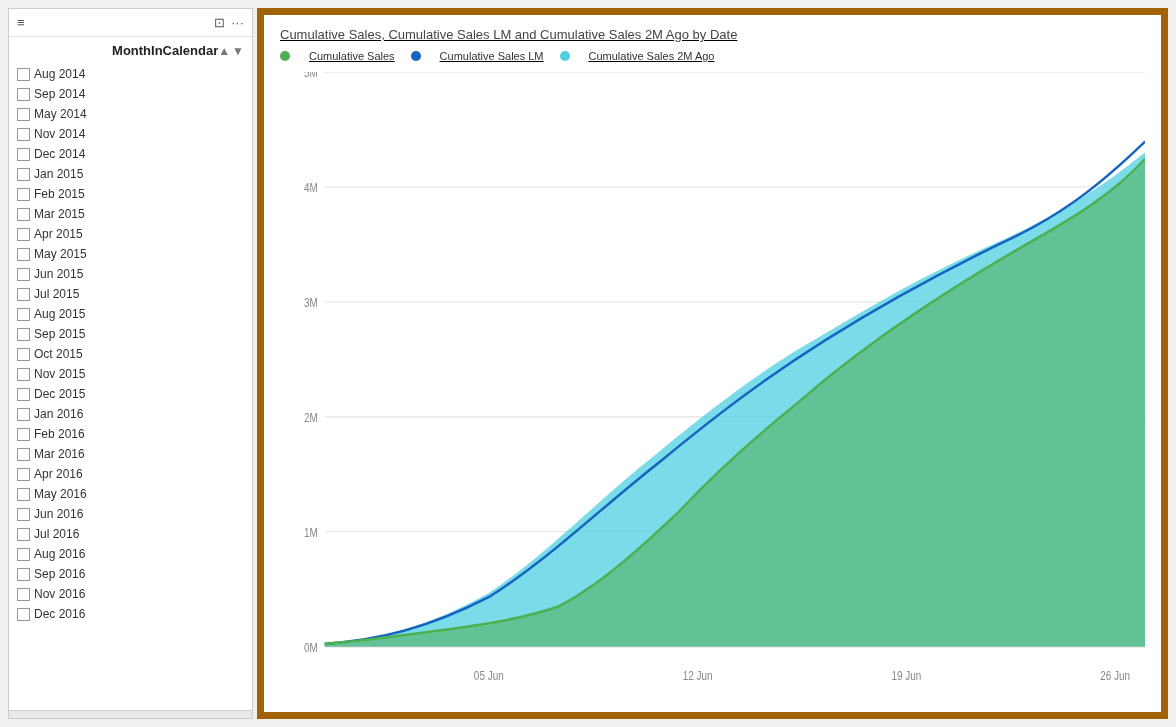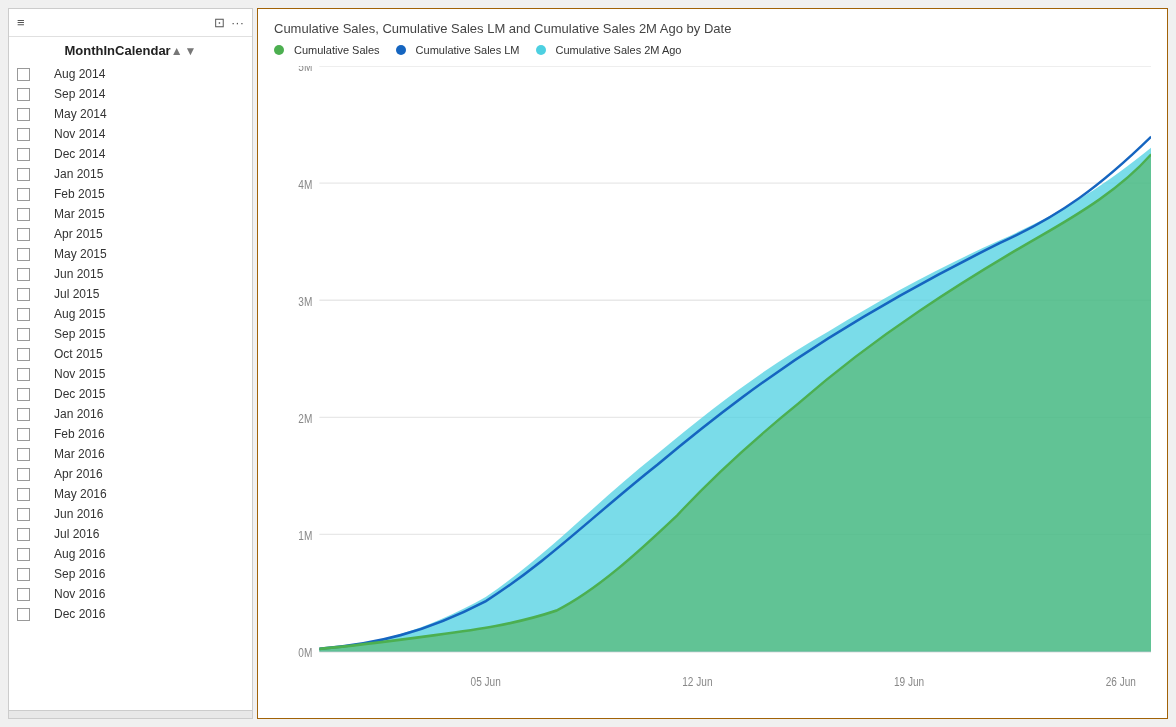--- a/index.html
+++ b/index.html
@@ -42,21 +42,21 @@
 
     .panel-header-icon {
       color: #555;
       font-size: 13px;
       cursor: pointer;
     }
 
     .panel-title-row {
       display: flex;
       align-items: center;
-      justify-content: center;
+      justify-content: flex-end;
       padding: 6px 8px 4px 8px;
     }
 
     .panel-title {
       font-weight: 600;
       font-size: 13px;
       color: #222;
     }
 
     .sort-icons {
@@ -74,21 +74,21 @@
       flex: 1;
       overflow-y: scroll;
       padding: 2px 0;
     }
 
     .list-item {
       display: flex;
       align-items: center;
       padding: 3px 8px;
       cursor: pointer;
-      gap: 24px;
+      gap: 4px;
     }
 
     .checkbox {
       width: 13px;
       height: 13px;
       border: 1px solid #999;
       background: #fff;
       flex-shrink: 0;
       display: flex;
       align-items: center;
@@ -118,43 +118,44 @@
       display: flex;
       align-items: center;
       justify-content: center;
     }
 
     
     .right-panel {
       flex: 1;
       background: #fff;
       margin: 8px 8px 8px 4px;
-      border: 1px solid #a16207;
+      border: 7px solid #a16207;
       display: flex;
       flex-direction: column;
       padding: 12px 16px;
+      text-decoration: underline;
     }
 
     .chart-title {
       font-size: 13px;
       color: #444;
       margin-bottom: 8px;
     }
 
     .chart-legend {
       display: flex;
       gap: 16px;
       align-items: center;
       margin-bottom: 10px;
     }
 
     .legend-item {
       display: flex;
       align-items: center;
-      gap: 10px;
+      gap: 19px;
       font-size: 11px;
       color: #333;
     }
 
     .legend-dot {
       width: 10px;
       height: 10px;
       border-radius: 50%;
     }
 

